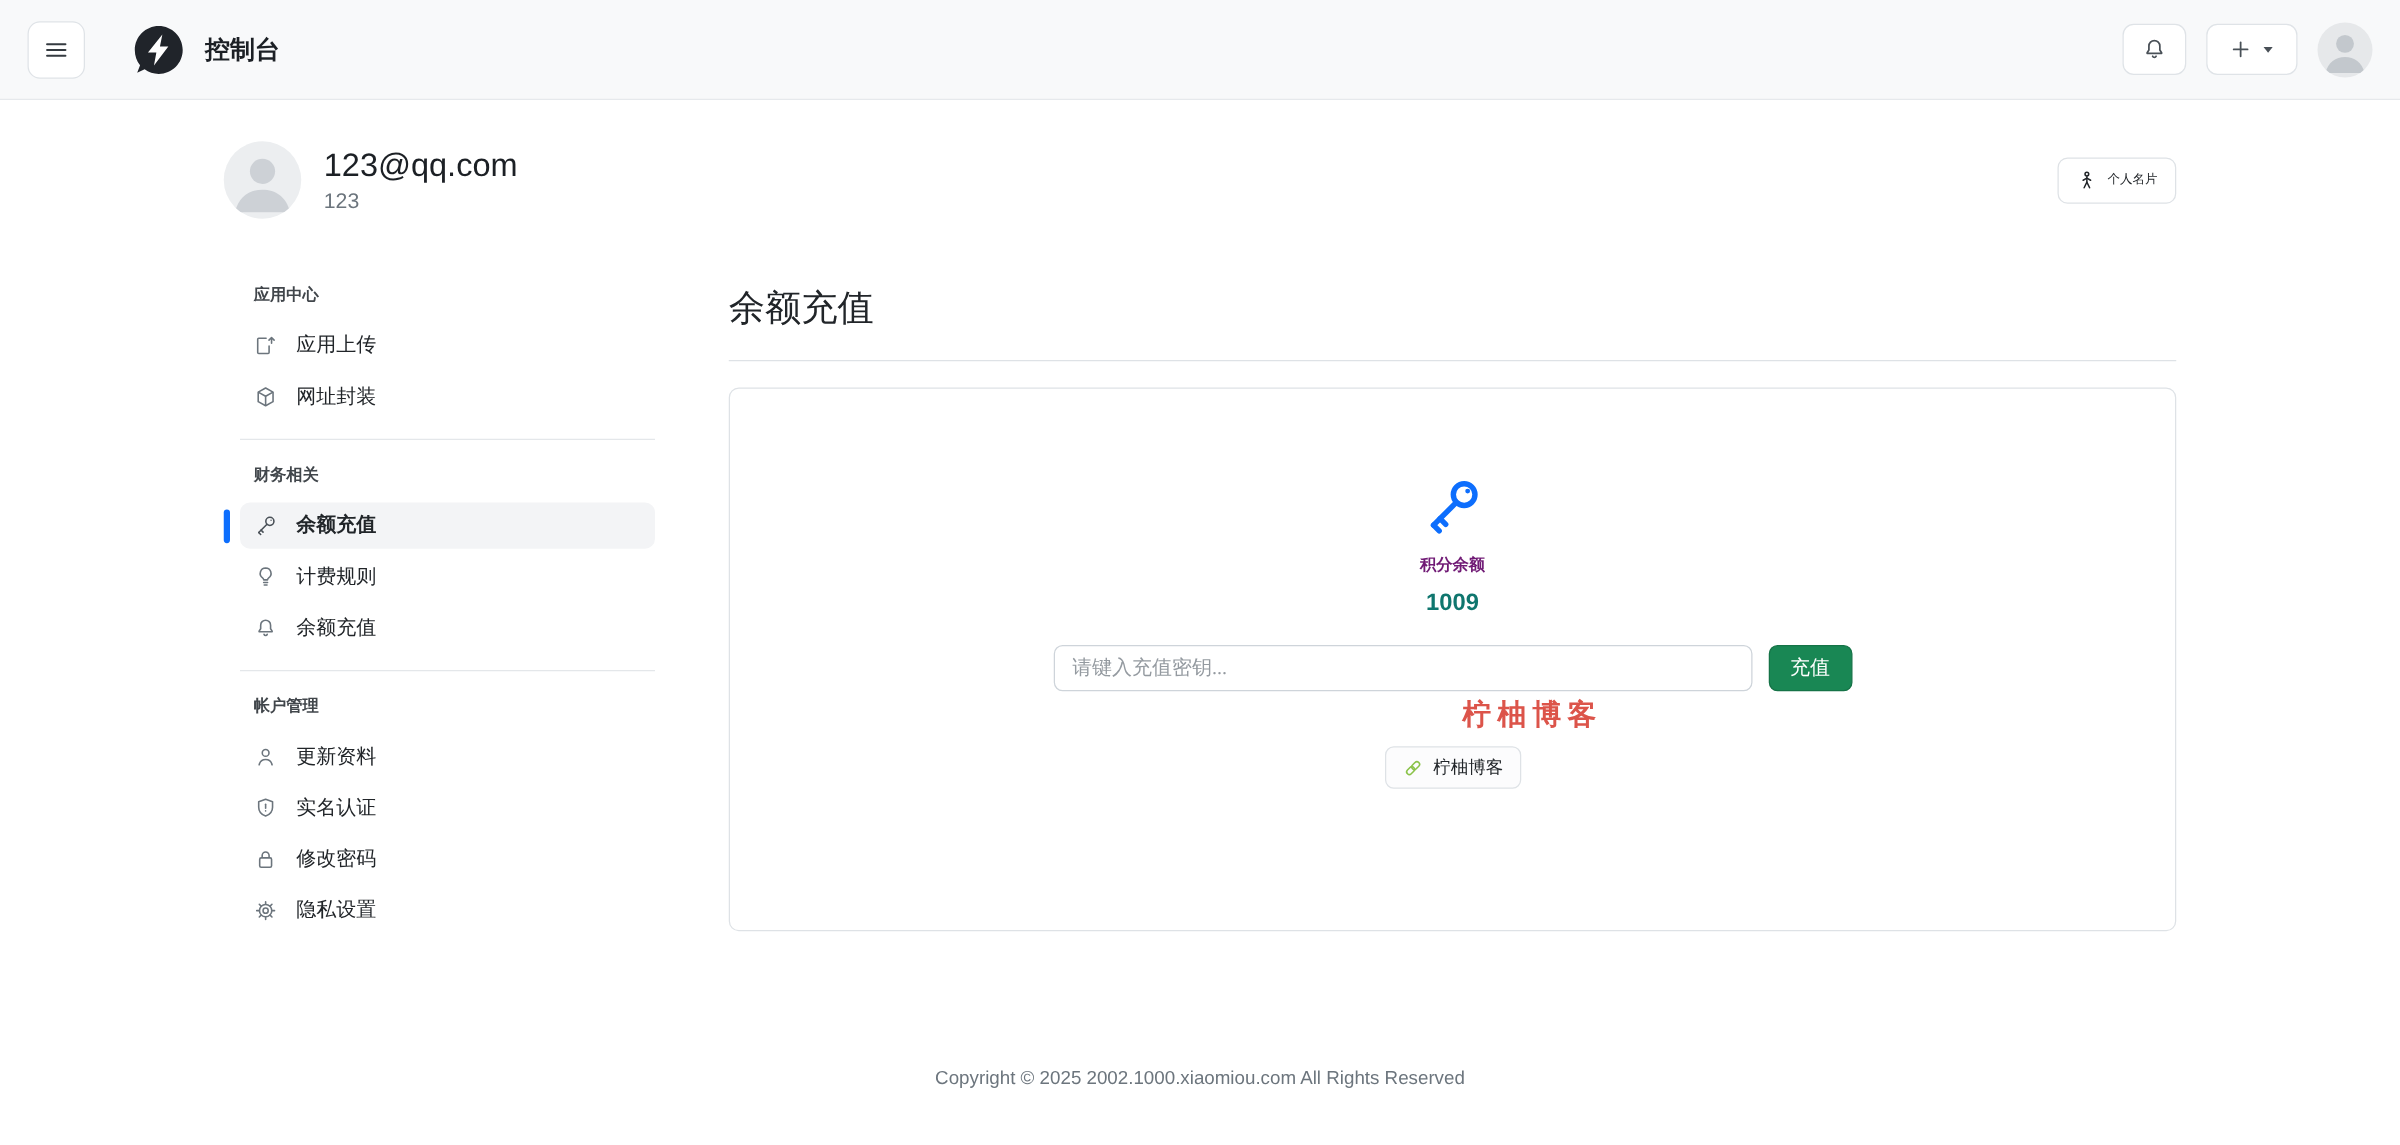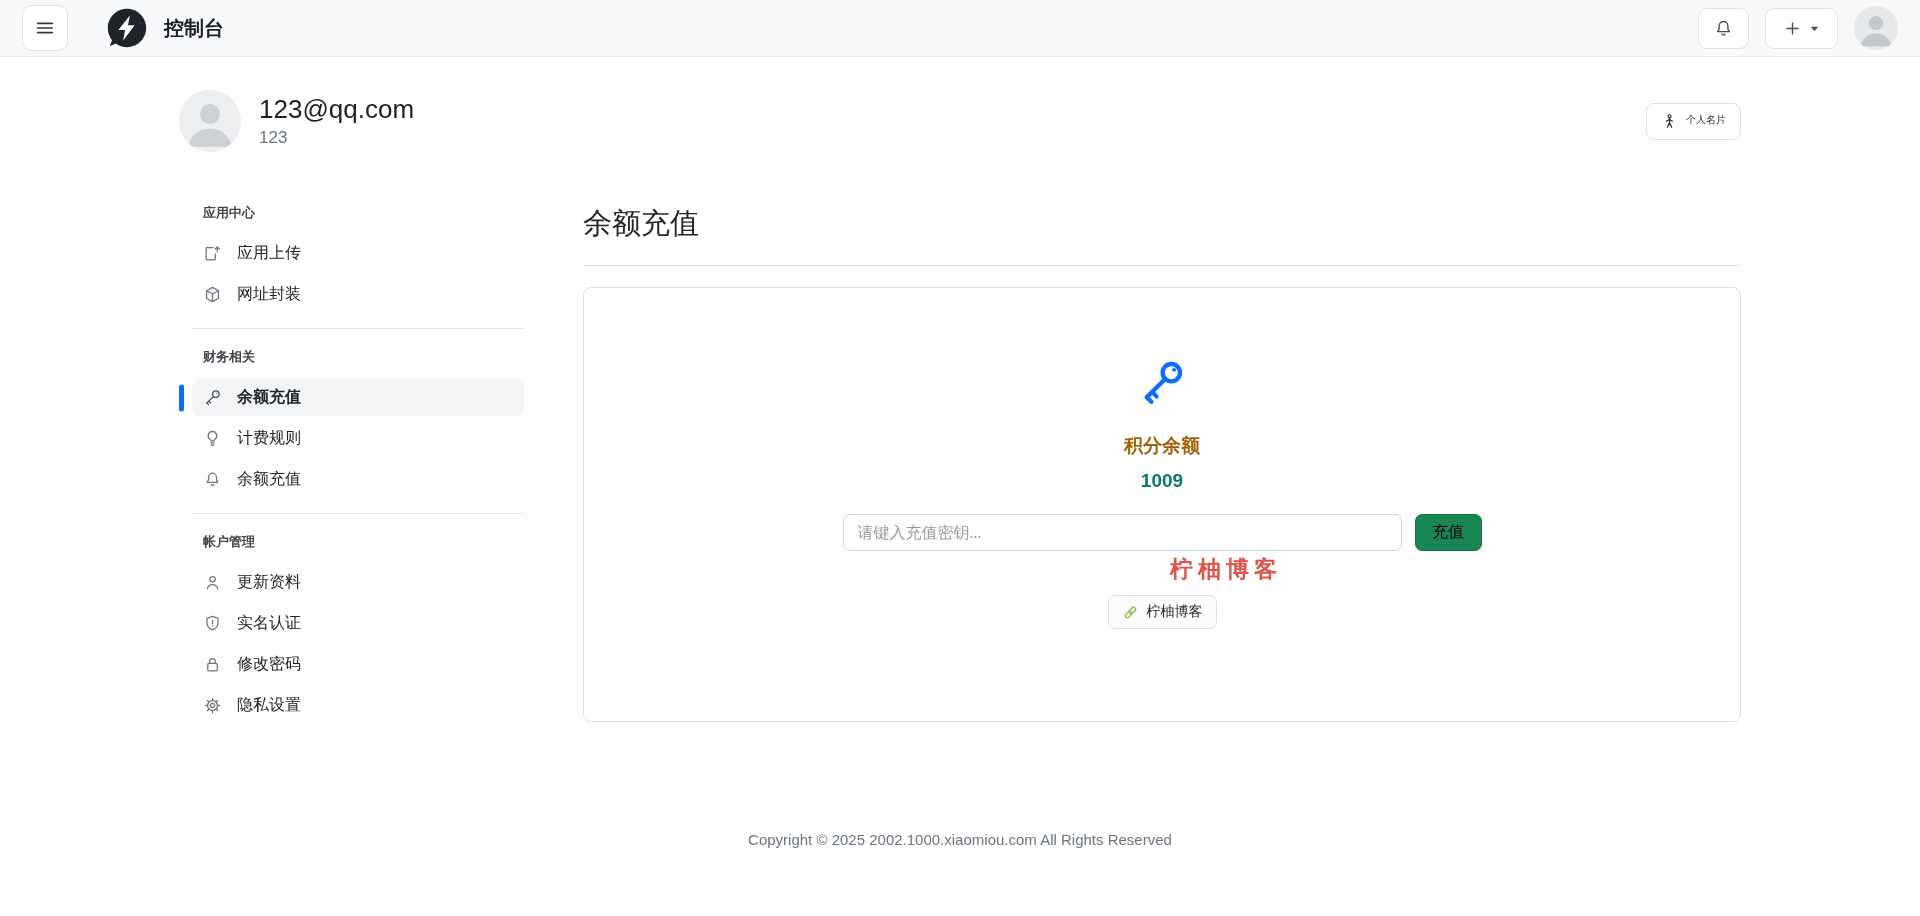--- a/index.html
+++ b/index.html
@@ -6,21 +6,21 @@
   html, body { width: 1920px; height: 916px; overflow: hidden; }
   body {
     font-family: "Liberation Sans", "DejaVu Sans", sans-serif;
     background: #ffffff;
     color: #212529;
   }
   svg { display: block; }
 
   
   .navbar {
-    height: 57px;
+    height: 80px;
     background: #f8f9fa;
     border-bottom: 1px solid #e6e9ec;
     display: flex;
     align-items: center;
     padding: 0 22px;
   }
   .hamburger-btn {
     width: 46px; height: 46px;
     background: #ffffff;
     border: 1px solid #dfe3e7;
@@ -106,33 +106,33 @@
   .page-title { font-size: 29px; font-weight: 400; color: #212529; padding-bottom: 21px; border-bottom: 1px solid #dee2e6; }
   .panel-card {
     margin-top: 21px;
     height: 435px;
     border: 1px solid #dee2e6;
     border-radius: 8px;
     background: #ffffff;
     display: flex; flex-direction: column; align-items: center;
   }
   .big-key { margin-top: 68px; color: #0d6efd; }
-  .balance-label { margin-top: 25px; font-size: 19px; font-weight: 700; color: #a16207; }
+  .balance-label { margin-top: 12px; font-size: 13px; font-weight: 700; color: #701a75; }
   .balance-value { margin-top: 11px; font-size: 19px; font-weight: 700; color: #0f766e; }
   .recharge-row { margin-top: 22px; display: flex; align-items: center; gap: 13px; }
   .key-input {
     width: 559px; height: 37px;
     border: 1px solid #ced4da; border-radius: 7px;
     padding: 0 14px; font-size: 16px; color: #212529;
     font-family: Liberation Serif, serif; background: #fff;
   }
   .key-input::placeholder { color: #949aa0; }
   .recharge-btn {
     width: 67px; height: 37px;
-    background: #198754; color: #000000;
+    background: #198754; color: #ffffff;
     border: 1px solid #157347; border-radius: 7px;
     font-size: 16px; font-family: Liberation Serif, serif;
     cursor: pointer;
   }
   .watermark {
     margin-top: 3px;
     transform: translateX(64px);
     font-size: 23px; font-weight: 700;
     color: #dc544a; letter-spacing: 5px;
   }

